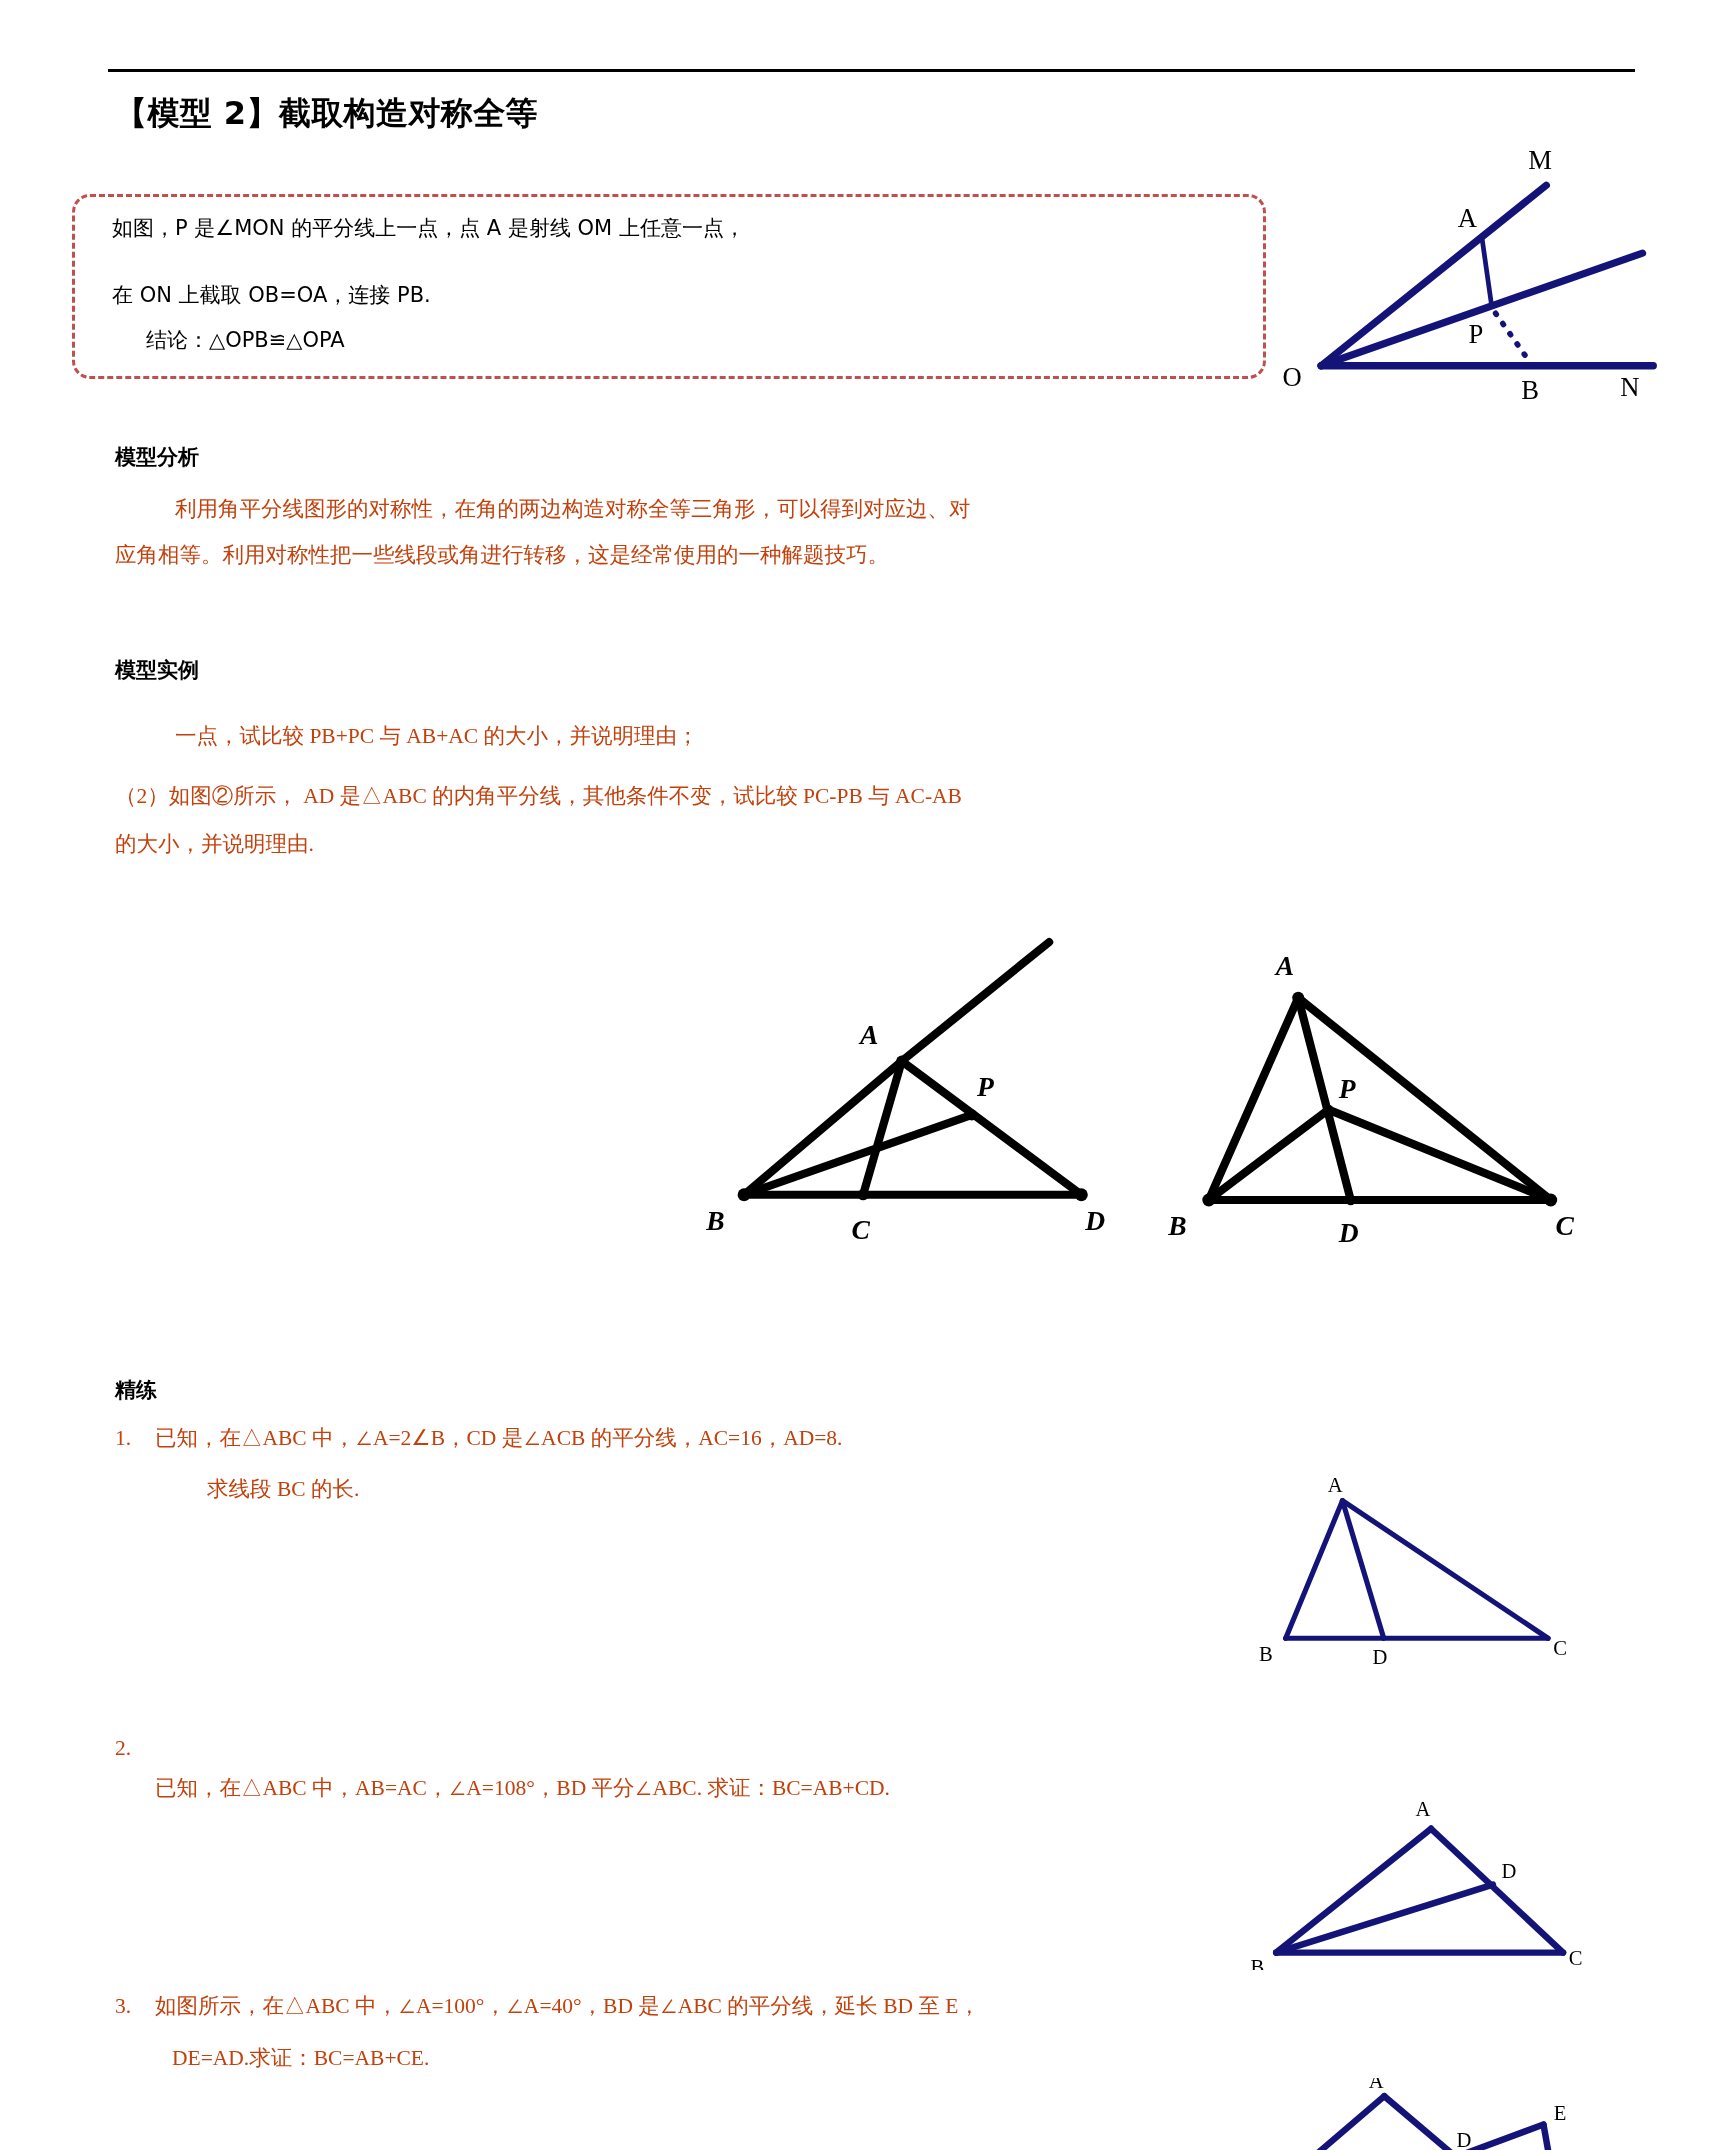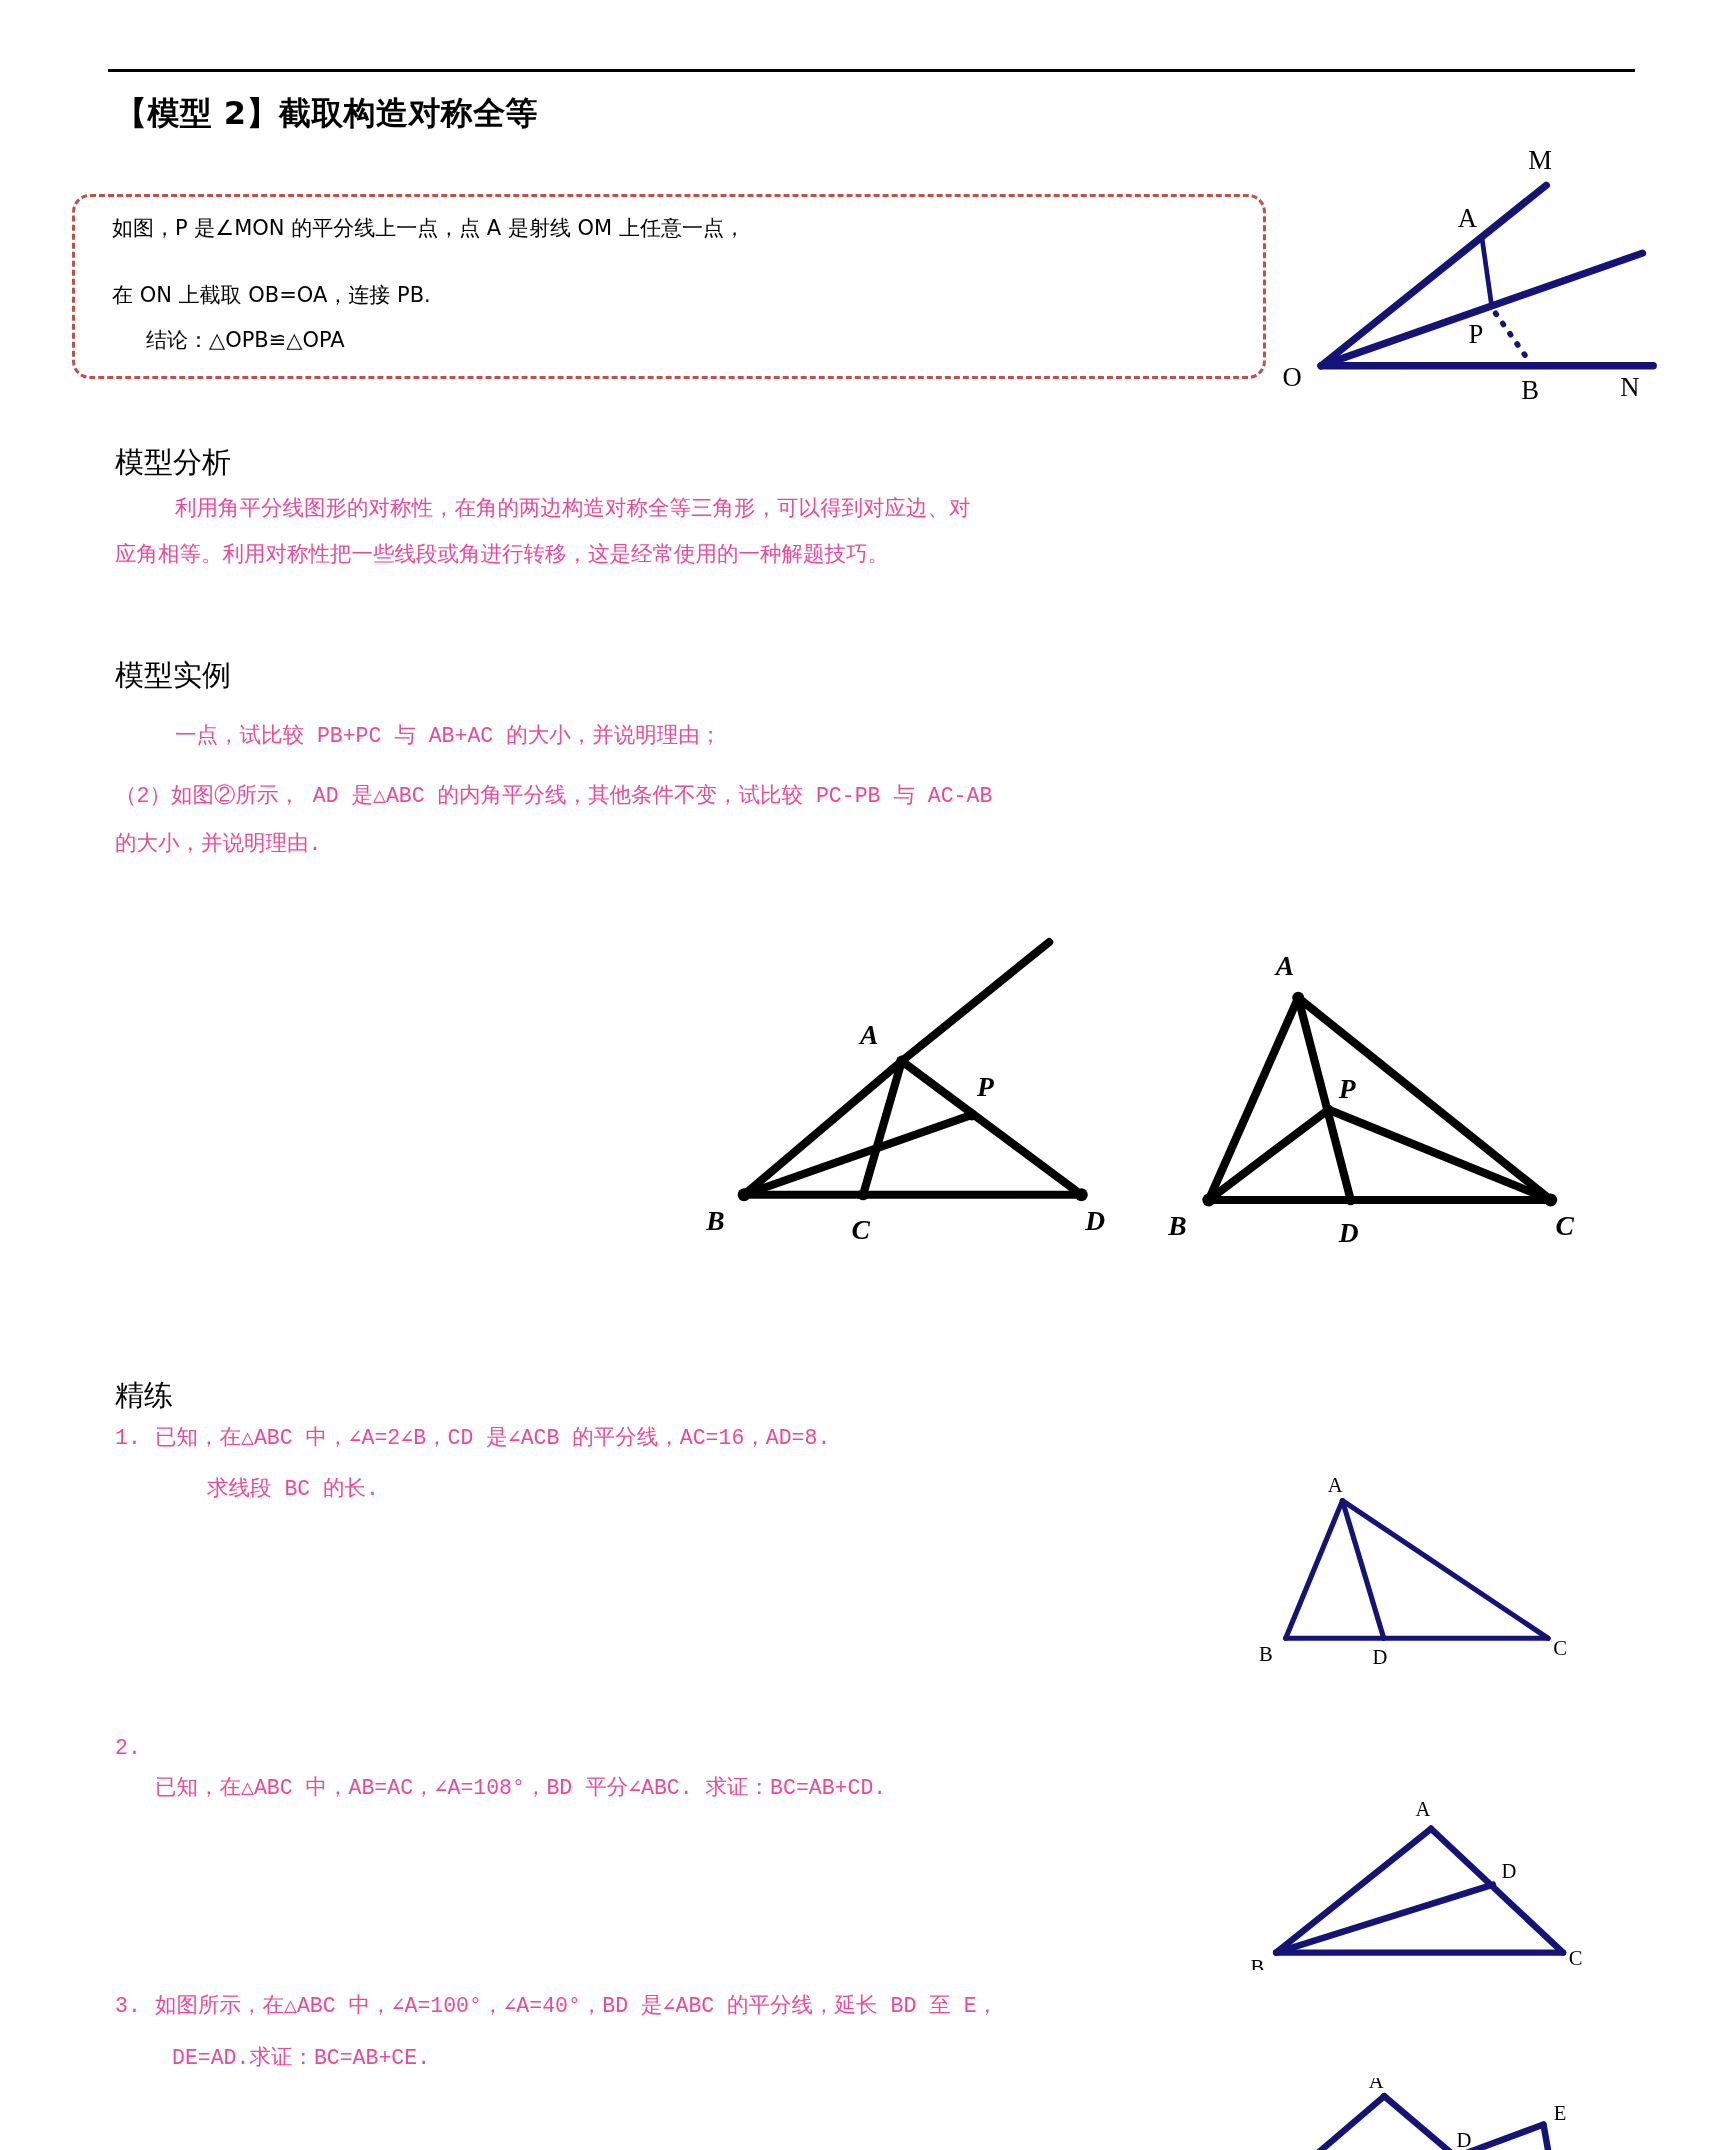--- a/index.html
+++ b/index.html
@@ -18,26 +18,26 @@
   }
   .title{
     position:absolute; left:115px; top:92px;
     font-family:"DejaVu Sans","Liberation Sans",sans-serif;
     font-weight:bold; font-size:32px; color:#000000; letter-spacing:0.4px;
     white-space:nowrap;
   }
   .sec-head{
     position:absolute;
     font-family:"DejaVu Sans","Liberation Sans",sans-serif;
-    font-weight:normal; font-size:29px; color:#000; white-space:nowrap;
+    font-weight:bold; font-size:21px; color:#000; white-space:nowrap;
   }
   .body-txt{
     position:absolute;
-    font-family:Liberation Mono, monospace;
-    font-size:21.5px; color:#ec4899; line-height:1.0; white-space:nowrap;
+    font-family:Liberation Serif, serif;
+    font-size:21.5px; color:#c2410c; line-height:1.0; white-space:nowrap;
   }
 
   
   .callout{
     position:absolute; left:72px; top:194px;
     width:1194px; height:185px;
     border:3px dashed #c0504d;
     border-radius:18px;
     box-sizing:border-box;
   }

